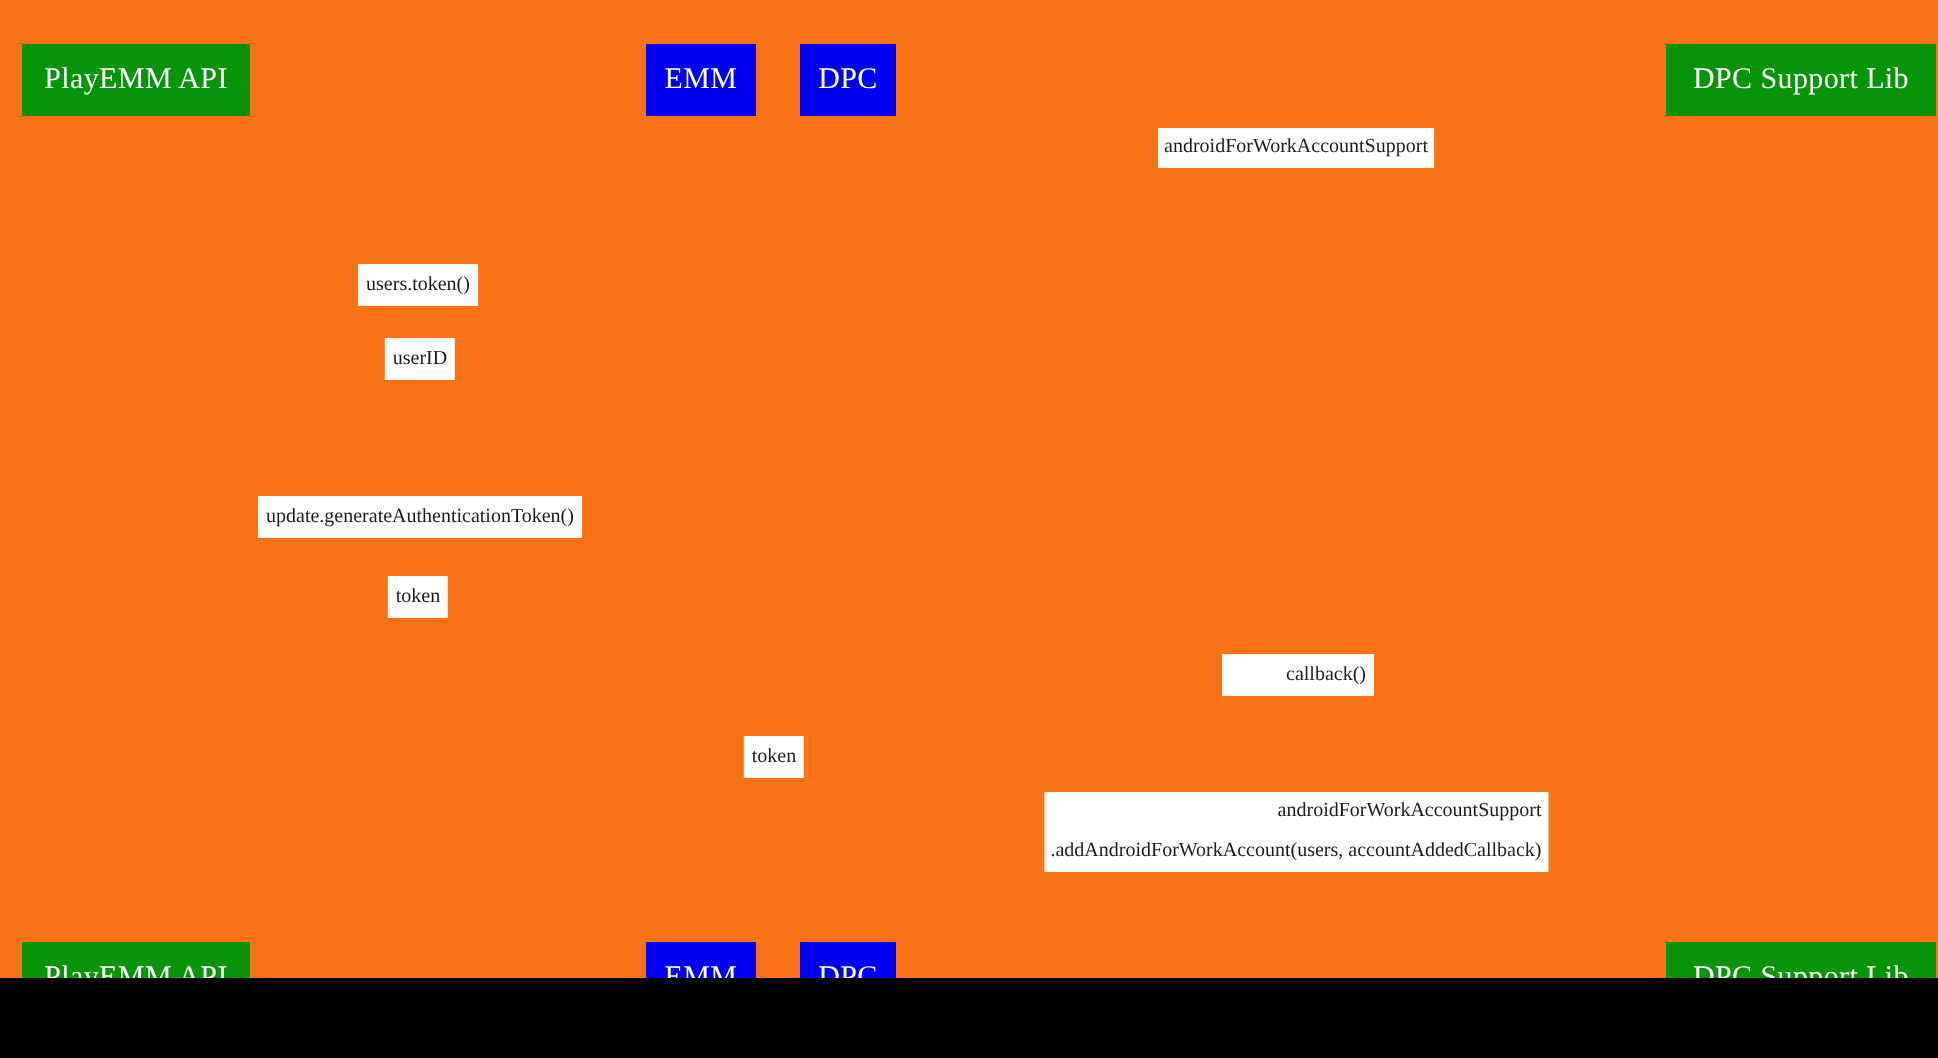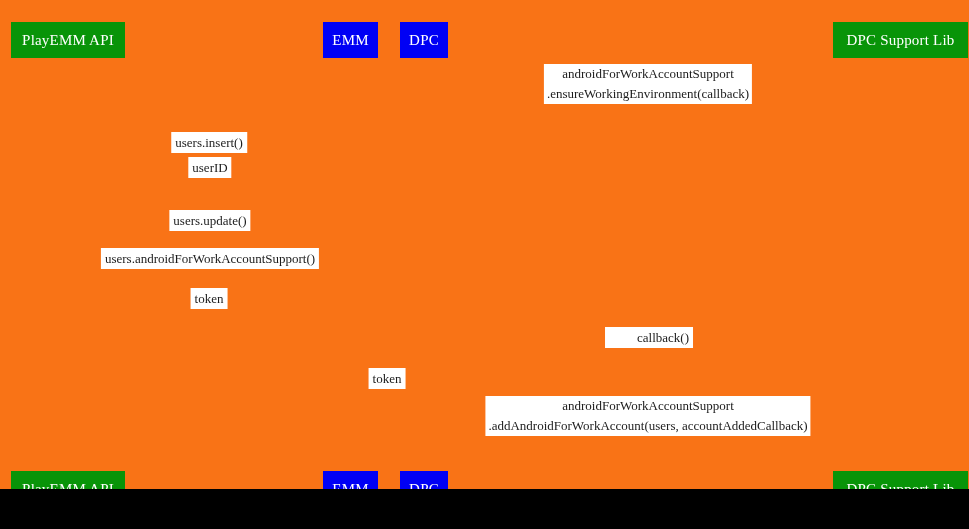--- a/index.html
+++ b/index.html
@@ -15,57 +15,55 @@
   }
   .row-top{top:22px;}
   .row-bottom{top:471px;}
   .a-playemm{left:11px;width:114px;}
   .a-emm{left:323px;width:55px;}
   .a-dpc{left:400px;width:48px;text-align:center;}
   .a-dpcsl{left:805px;width:135px;margin-left:28px;}
   
   .msg{
     position:absolute;background:#fff;color:#1c1c1c;
-    font-size:13px;white-space:nowrap;text-align:center;
+    font-size:10px;white-space:nowrap;text-align:right;
     transform:translateX(-50%);padding:0 4px;
   }
   .one{line-height:21px;height:21px;}
   .two{line-height:20px;padding:0 3px;}
   .m-ensure{left:648px;top:64px;}
   .m-insert{left:209px;top:132px;}
-  .m-userid{left:210px;top:157px;}
+  .m-userid{left:210px;top:169px;}
   .m-update{left:210px;top:210px;}
   .m-gentoken{left:210px;top:248px;}
   .m-token1{left:209px;top:288px;}
   .m-callback{left:649px;top:327px;padding-left:32px;}
   .m-token2{left:387px;top:368px;}
   .m-add{left:648px;top:396px;}
 </style>
 </head>
 <body>
 
 <div class="canvas">
 
   <div class="actor row-top a-playemm" style="background: rgb(8, 148, 8);">PlayEMM API</div>
   <div class="actor row-top a-emm" style="background: rgb(0, 0, 245);">EMM</div>
   <div class="actor row-top a-dpc" style="background: rgb(0, 0, 245);">DPC</div>
   <div class="actor row-top a-dpcsl" style="background: rgb(8, 148, 8);">DPC Support Lib</div>
 
   <div class="msg two m-ensure">
     <div>androidForWorkAccountSupport</div>
-    <div>.ensureWorkingEnvironment(callback)</div>
   </div>
 
-  <div class="msg one m-insert">users.insert()</div>
+  <div class="msg one m-insert">users.token()</div>
 
   <div class="msg one m-userid">userID</div>
 
-  <div class="msg one m-update">users.update()</div>
 
-  <div class="msg one m-gentoken">users.androidForWorkAccountSupport()</div>
+  <div class="msg one m-gentoken">update.generateAuthenticationToken()</div>
 
   <div class="msg one m-token1">token</div>
 
   <div class="msg one m-callback">callback()</div>
 
   <div class="msg one m-token2">token</div>
 
   <div class="msg two m-add">
     <div>androidForWorkAccountSupport</div>
     <div>.addAndroidForWorkAccount(users, accountAddedCallback)</div>

